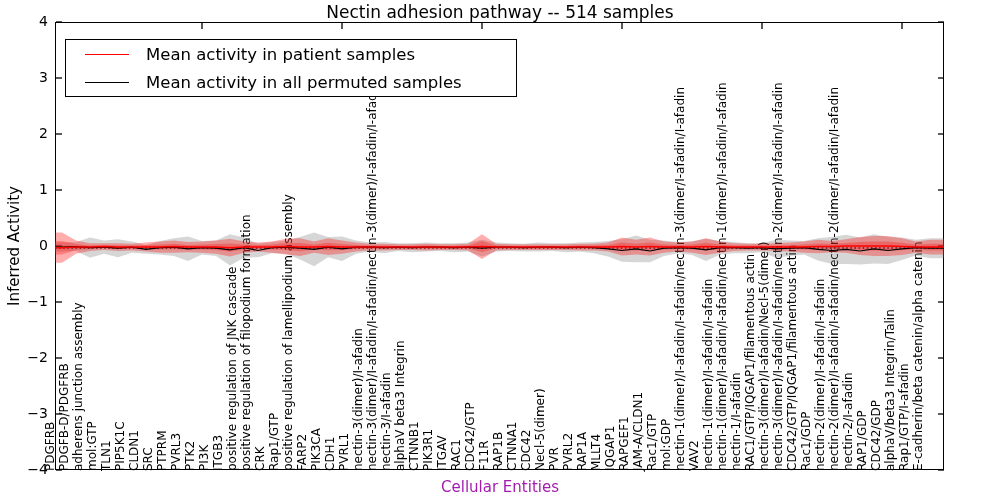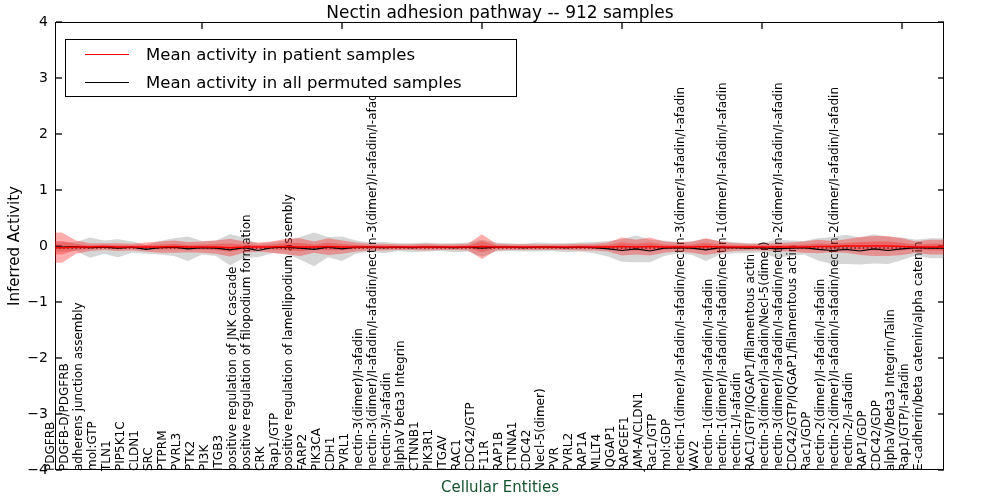--- a/index.html
+++ b/index.html
@@ -5,39 +5,39 @@
   html,body{margin:0;padding:0;background:#ffffff;}
   .figure{position:relative;width:1000px;height:500px;background:#ffffff;
           font-family:"DejaVu Sans","Liberation Sans",sans-serif;overflow:hidden;}
   .title{position:absolute;left:0;top:2px;width:1000px;text-align:center;
          font-size:17px;color:#000;}
   .plot{position:absolute;left:55px;top:22px;width:889px;height:448px;
         border:1.3px solid #000;box-sizing:border-box;background:#fff;}
   .ylab{position:absolute;left:14px;top:246px;transform:translate(-50%,-50%) rotate(-90deg);
         font-size:15px;color:#000;white-space:nowrap;}
   .xlab-axis{position:absolute;left:500px;top:487px;transform:translate(-50%,-50%);
-        font-size:15px;color:#14532d;white-space:nowrap;}
+        font-size:15px;color:#a21caf;white-space:nowrap;}
   .ytick{position:absolute;width:46px;text-align:right;font-size:14px;color:#000;}
   .xtick{position:absolute;font-size:12px;line-height:12px;color:#000;white-space:nowrap;
          transform-origin:0 100%;transform:rotate(-90deg);}
   .legend{position:absolute;left:65px;top:39px;width:452px;height:58px;background:#fff;
           border:1.6px solid #000;box-sizing:border-box;z-index:30;}
   .legend-row{display:flex;align-items:center;height:28px;padding-left:19px;}
   .legend-line{width:44px;height:0;border-top:1.8px solid #000;margin-right:17px;flex:0 0 auto;}
   .legend-text{font-size:16.5px;color:#000;white-space:nowrap;}
   svg.canvas{position:absolute;left:0;top:0;z-index:20;pointer-events:none;}
   .lbl-layer{position:absolute;left:0;top:0;width:1000px;height:500px;z-index:10;}
   .tick-layer{position:absolute;left:0;top:0;width:1000px;height:500px;z-index:5;}
 </style>
 </head>
 <body>
 
 <div class="figure">
 
-  <div class="title">Nectin adhesion pathway -- 912 samples</div>
+  <div class="title">Nectin adhesion pathway -- 514 samples</div>
 
   <div class="ylab">Inferred Activity</div>
   <div class="xlab-axis">Cellular Entities</div>
 
   <div class="plot"></div>
 
   <div class="tick-layer" id="ticks">
       <span class="ytick" style="left: 2px; top: 13px;">4</span>
       <span class="ytick" style="left: 2px; top: 69px;">3</span>
       <span class="ytick" style="left: 2px; top: 125px;">2</span>

